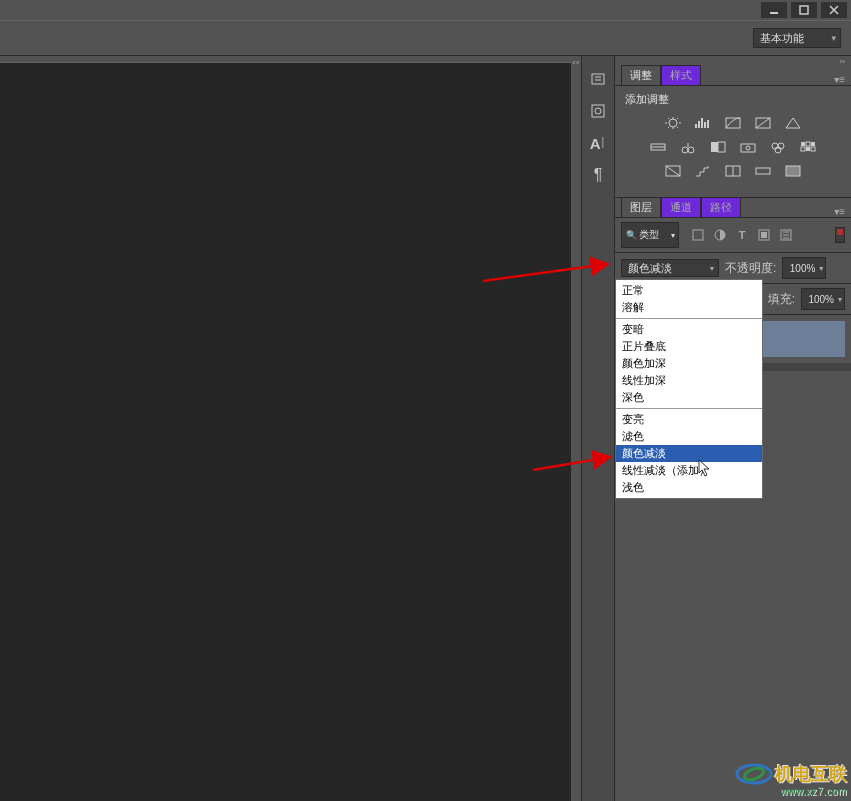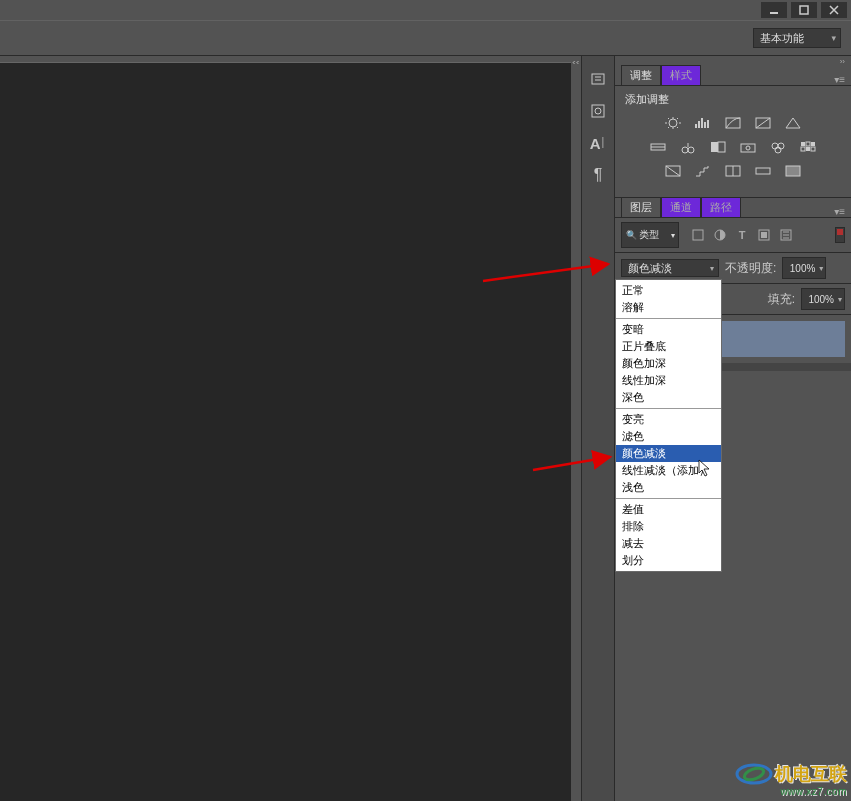--- a/index.html
+++ b/index.html
@@ -63,21 +63,21 @@
 .prop-label { color: #ccc; font-size: 12px; }
 .pct-input { width: 44px; height: 22px; background: #3b3b3b; border: 1px solid #2a2a2a; color: #ddd; font-size: 10px; display: flex; align-items: center; justify-content: flex-end; padding: 0 10px 0 4px; position: relative; }
 .pct-input::after { content: "▾"; position: absolute; right: 2px; font-size: 8px; color: #aaa; }
 
 .lock-row { display: flex; align-items: center; padding: 4px 6px; border-bottom: 1px solid #2a2a2a; gap: 6px; }
 
 .layer-bg { height: 36px; background: #6d7e98; margin: 6px; }
 .layer-spacer { height: 8px; background: #444; margin: 0 0 6px 0; }
 
 
-.blend-popup { position: absolute; left: 615px; top: 279px; width: 107px; background: #fff; border: 1px solid #6a6a6a; z-index: 100; font-size: 11px; color: #000; }
+.blend-popup { position: absolute; left: 615px; top: 279px; width: 148px; background: #fff; border: 1px solid #6a6a6a; z-index: 100; font-size: 11px; color: #000; }
 .blend-group { border-bottom: 1px solid #999; padding: 2px 0; }
 .blend-group:last-child { border-bottom: none; }
 .blend-item { padding: 1px 6px; cursor: pointer; white-space: nowrap; }
 .blend-item.selected { background: #2a5db0; color: #fff; }
 
 
 .arrow { position: absolute; z-index: 200; }
 
 
 .watermark { position: absolute; right: 4px; bottom: 4px; z-index: 300; opacity: 0.85; }
@@ -329,26 +329,20 @@
     <div class="blend-item">线性加深</div>
     <div class="blend-item">深色</div>
   </div>
   <div class="blend-group">
     <div class="blend-item">变亮</div>
     <div class="blend-item">滤色</div>
     <div class="blend-item selected">颜色减淡</div>
     <div class="blend-item">线性减淡（添加）</div>
     <div class="blend-item">浅色</div>
   </div>
-  <div class="blend-group">
-    <div class="blend-item">差值</div>
-    <div class="blend-item">排除</div>
-    <div class="blend-item">减去</div>
-    <div class="blend-item">划分</div>
-  </div>
 </div>
 
 <svg class="arrow" style="left:478px;top:256px;" width="140" height="30">
   <defs>
       <marker id="ah1" markerWidth="8" markerHeight="8" refX="7" refY="4" orient="auto">
         <path d="M0,0 L8,4 L0,8 Z" fill="#d00"></path>
       </marker>
     </defs>
   <line x1="5" y1="25" x2="130" y2="8" stroke="#d00" stroke-width="2.5" marker-end="url(#ah1)"></line>
 </svg>

